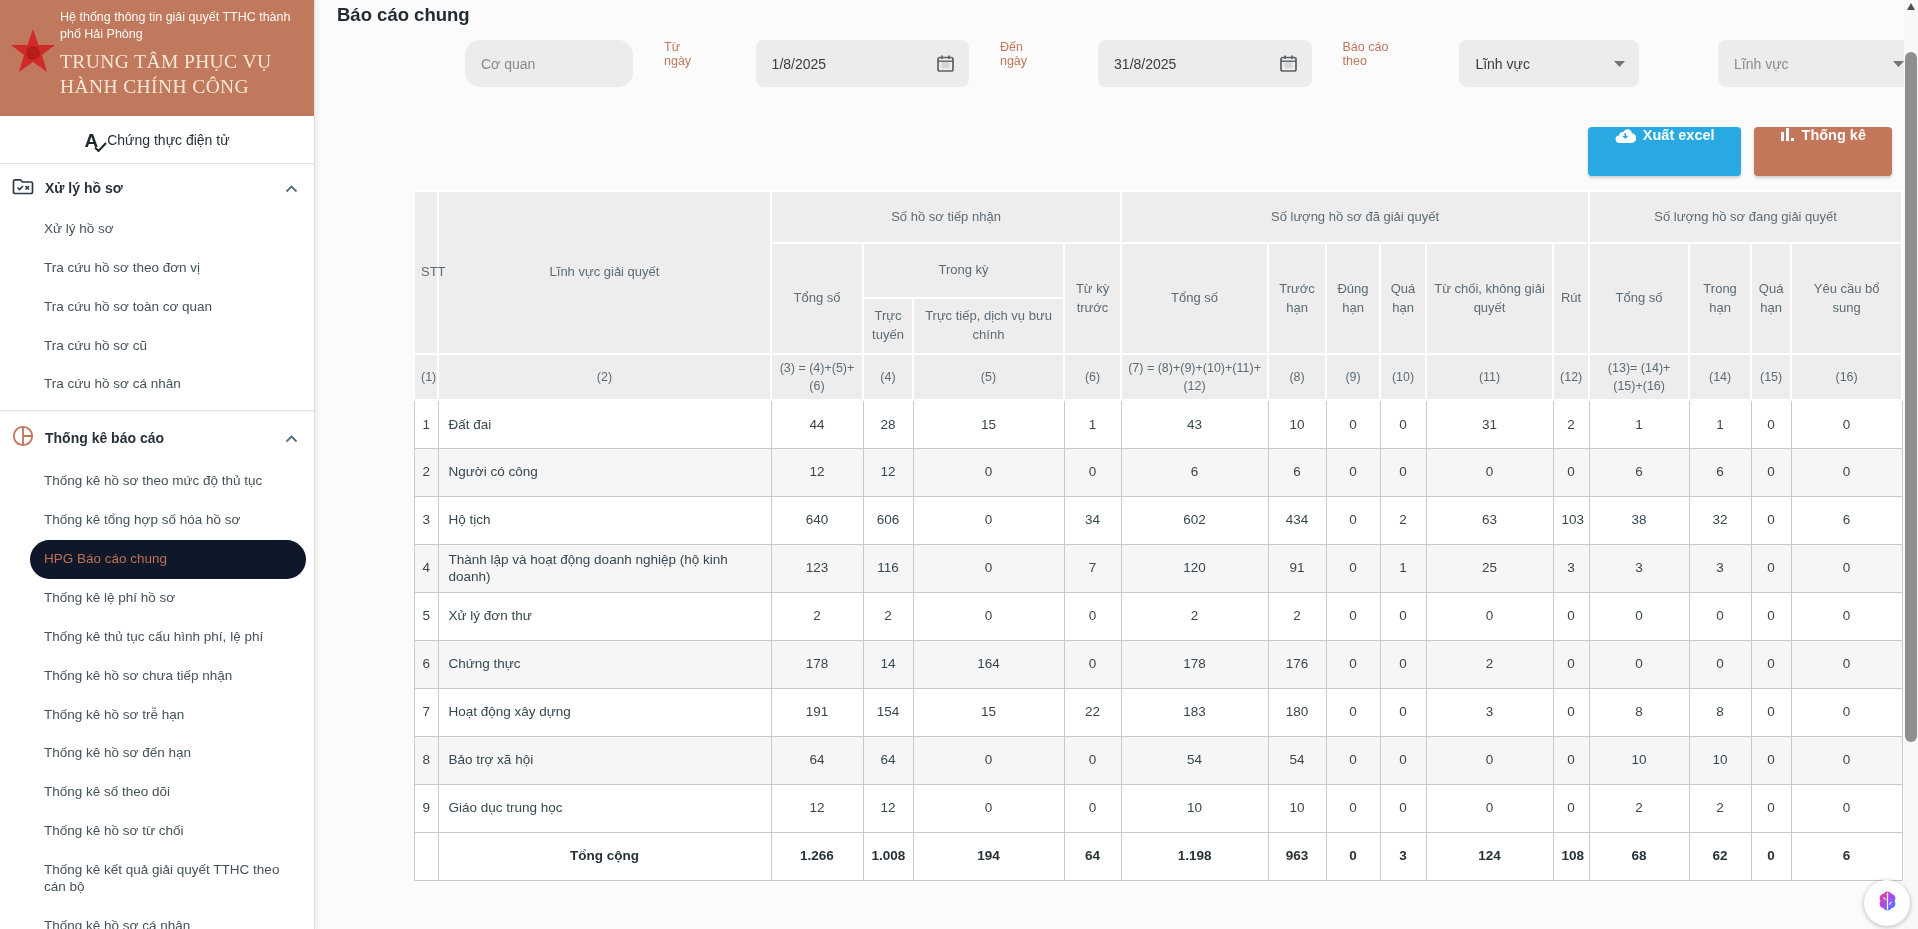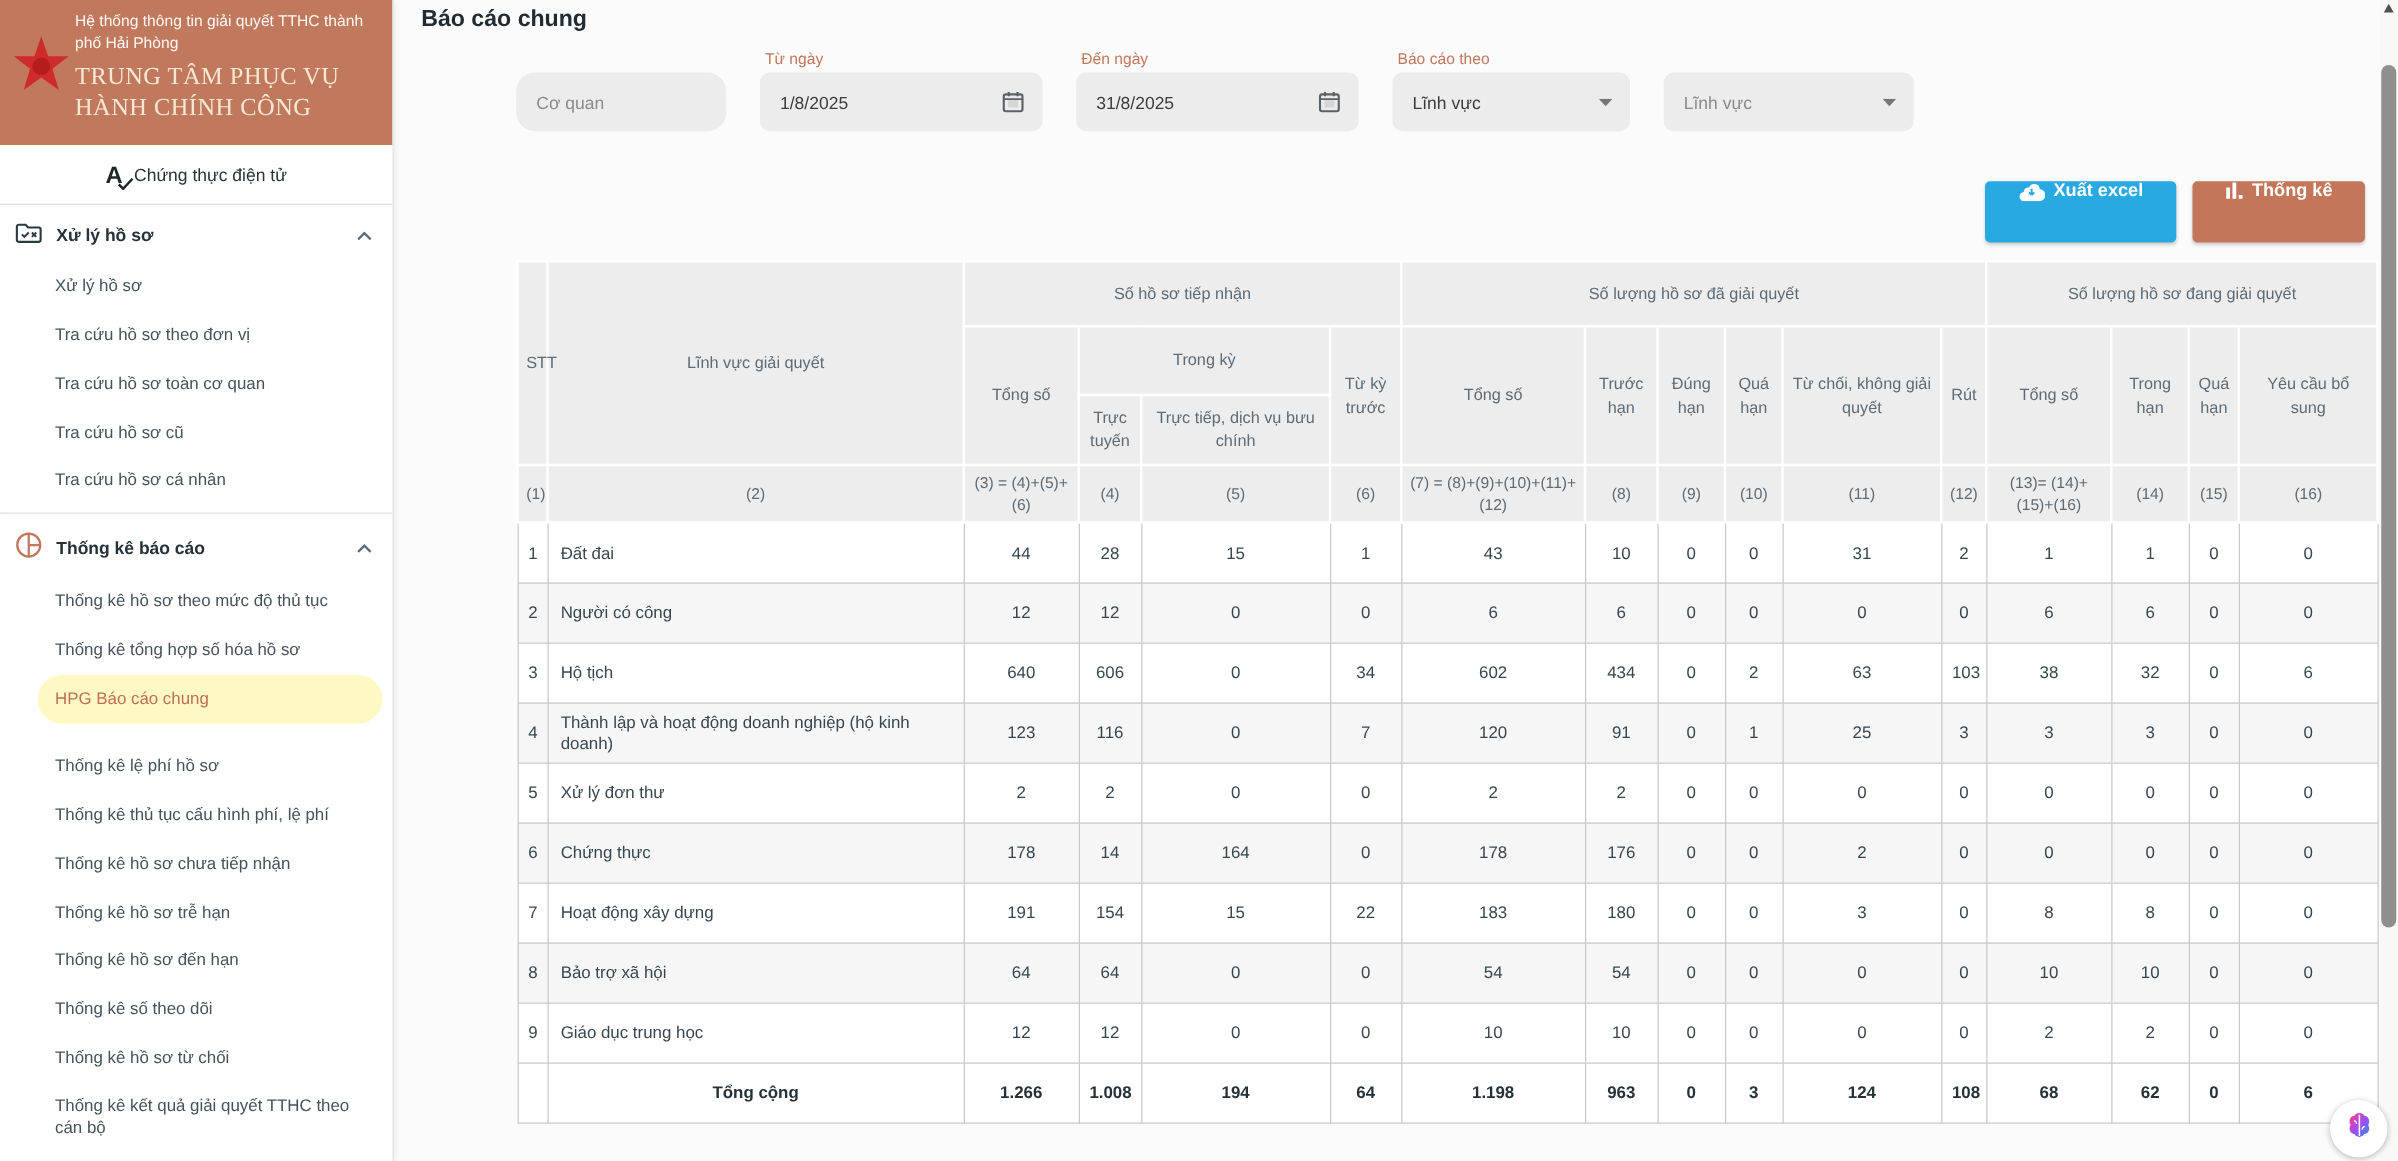--- a/index.html
+++ b/index.html
@@ -16,28 +16,28 @@
   .cert-row { display:flex; align-items:center; justify-content:center; gap:9px; padding:15px 0 13px;
               font-size:14px; font-weight:500; color:#263238; cursor:pointer; }
   .cert-icon { position:relative; font-size:19px; font-weight:bold; color:#1d272b; line-height:1; }
   .cert-icon svg { position:absolute; right:-9px; bottom:-2px; }
   .sb-divider { height:1px; background:#e0e0e0; box-shadow:0 1px 2px rgba(0,0,0,.05); }
   .menu { flex:1; overflow:hidden; }
   .menu-section-header { display:flex; align-items:center; gap:11px; padding:14px 16px 12px 12px;
                          font-weight:bold; font-size:14px; color:#263238; cursor:pointer; }
   .menu-section-header .chev { margin-left:auto; }
   .menu-item { padding:11px 12px 11px 44px; font-size:13.5px; color:#44525a; cursor:pointer; line-height:1.25; }
-  .menu-item.active { background:#fef9c3; color:#bf6f53; border-radius:24px; margin:0 8px 15px 30px; padding-left:14px; }
+  .menu-item.active { background:#0f172a; color:#bf6f53; border-radius:24px; margin:0 8px 0 30px; padding-left:14px; }
   .menu-list { padding-bottom:6px; }
 
   
   .main { flex:1; background:#fbfbfb; padding:4px 0 0 22px; position:relative; }
   .page-title { font-size:18.5px; font-weight:bold; color:#212b31; }
   .filters { display:flex; gap:27px; margin:14px 0 0 76px; }
-  .fgroup { display:flex; flex-direction:column; }
+  .fgroup { display:flex; flex-direction:row;gap:48px; }
   .flabel { height:17px; font-size:12.5px; color:#c0775d; padding-left:4px; margin-bottom:1px; }
   .chip { background:#ececec; border-radius:8px; height:47px; display:flex; align-items:center;
           padding:0 14px 0 16px; cursor:pointer; }
   .chip .ph { color:#8a8a8a; font-size:14px; }
   .chip .val { color:#3c3c3c; font-size:14px; font-weight:500;text-align:right; }
   .chip .tail { margin-left:auto; display:flex; align-items:center; }
   .w-coquan { width:168px;border-radius:15px; } .w-date { width:226px; } .w-sel1 { width:190px; } .w-sel2 { width:200px; }
 
   .btn-row { display:flex; justify-content:flex-end; gap:13px; margin:40px 26px 0 0; }
   .btn { border:none; height:49px; border-radius:4px; color:#fff; font-family:"Liberation Sans",sans-serif;

